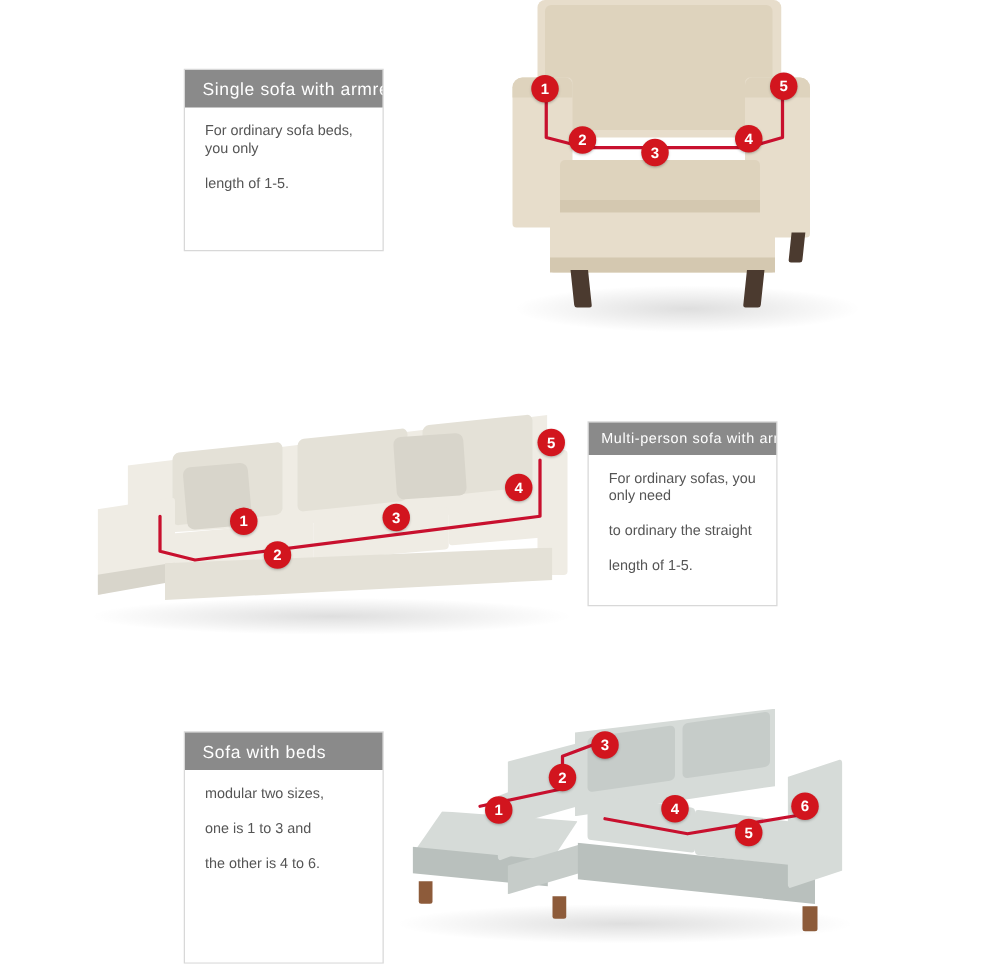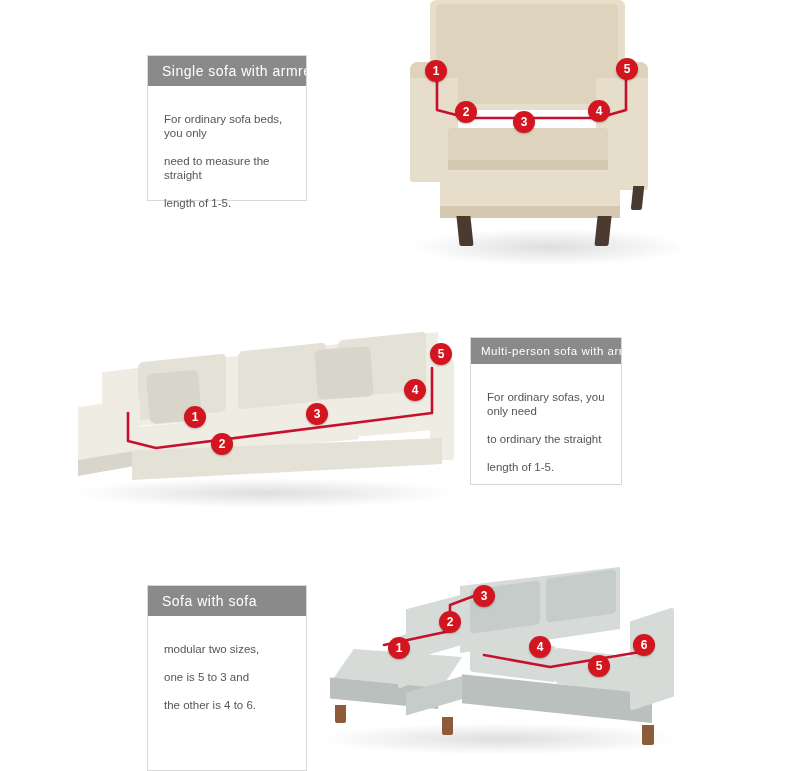--- a/index.html
+++ b/index.html
@@ -44,21 +44,21 @@
   }
   .card-header.small {
     font-size: 11.5px;
     padding: 7px 10px;
   }
   .card-body {
     padding: 12px 16px 10px 16px;
     box-sizing: border-box;
   }
   .card-body p {
-    margin: 14px 0 14px 0;
+    margin: 0 0 14px 0;
     font-size: 11.5px;
     line-height: 14px;
     color: #555;
   }
   .card-body p:last-child { margin-bottom: 0; }
 
   
   .art { position: absolute; }
 
   
@@ -100,21 +100,20 @@
 <body>
 
 <div class="page">
 
   <div class="section" style="top:0;height:295px;">
 
     <div class="card" style="left:147px; top:55px; width:160px; height:146px;">
       <div class="card-header">Single sofa with armrests</div>
       <div class="card-body">
         <p>For ordinary sofa beds, you only</p>
-        <p>need to measure the straight</p>
         <p>length of 1-5.</p>
       </div>
     </div>
 
     <div class="art" style="left:400px; top:0; width:300px; height:270px;">
 
       <div class="shadow" style="left:10px; top:228px; width:280px; height:38px;"></div>
 
       <div class="fab-a" style="position:absolute; left:30px; top:0px; width:195px; height:110px; border-radius:6px 6px 0 0;"></div>
 
@@ -195,24 +194,24 @@
       <div class="badge" style="left:151px; top:123px;">2</div>
       <div class="badge" style="left:246px; top:93px;">3</div>
       <div class="badge" style="left:344px; top:69px;">4</div>
       <div class="badge" style="left:370px; top:33px;">5</div>
     </div>
   </div>
 
   <div class="section" style="top:535px;height:236px;">
 
     <div class="card" style="left:147px; top:50px; width:160px; height:186px;">
-      <div class="card-header">Sofa with sofa</div>
+      <div class="card-header">Sofa with beds</div>
       <div class="card-body">
         <p>modular two sizes,</p>
-        <p>one is 5 to 3 and</p>
+        <p>one is 1 to 3 and</p>
         <p>the other is 4 to 6.</p>
       </div>
     </div>
 
     <div class="art" style="left:310px; top:10px; width:380px; height:215px;">
 
       <div class="shadow" style="left:5px; top:178px; width:370px; height:32px;"></div>
 
       <div class="fab-g" style="position:absolute; left:96px; top:48px; width:62px; height:68px; border-radius:4px;
                   clip-path: polygon(0% 24%, 100% 0%, 100% 74%, 0% 100%);"></div>

